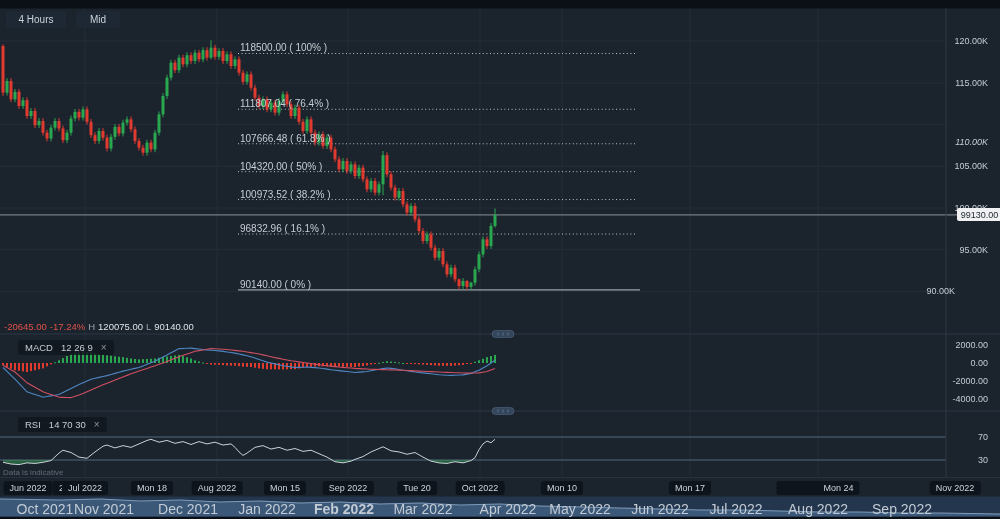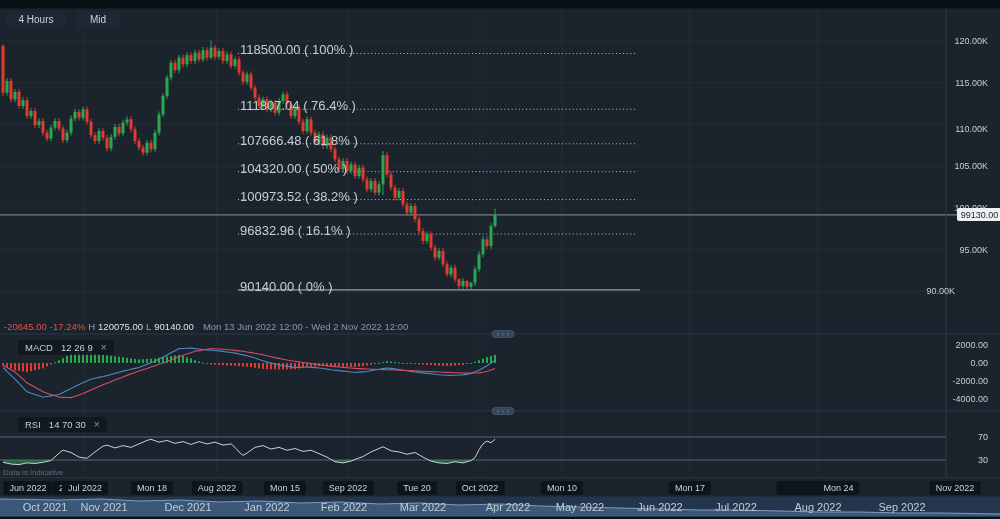--- a/index.html
+++ b/index.html
@@ -19,23 +19,23 @@
   .status .neg{color:#e0524a;}
   .status .hl{color:#9aa4ae;}
   .status .hl b{color:#dde2e7;font-weight:normal;margin-left:3px;}
   .status .rng{color:#8d97a1;margin-left:6px;}
   .price-tag{position:absolute;left:957px;top:208px;width:45px;height:13px;background:#f0f1f2;
              color:#1c242e;font-size:9px;border-radius:2px 0 0 2px;display:flex;align-items:center;
              justify-content:center;}
   .footnote{position:absolute;left:3px;top:468px;font-size:8px;color:#616c78;}
   .xlab{position:absolute;top:481px;transform:translateX(-50%);background:#0d141c;border-radius:3px;
         padding:2px 6px;font-size:9px;color:#cdd4db;white-space:nowrap;}
-  .navlab{position:absolute;top:501px;transform:translateX(-50%);font-size:11px;color:#c2cbd5;white-space:nowrap;}
+  .navlab{position:absolute;top:501px;transform:translateX(-50%);font-size:14px;color:#c2cbd5;white-space:nowrap;}
   .tick{position:absolute;width:58px;text-align:right;font-size:9px;color:#c6ccd3;}
-  .fiblab{position:absolute;left:240px;font-size:13px;color:#c6ccd3;}
+  .fiblab{position:absolute;left:240px;font-size:10px;color:#c6ccd3;}
 </style>
 </head>
 <body>
 
 <div class="stage">
   <svg id="chart-svg" width="1000" height="519">
       <rect x="0" y="0" width="1000" height="8.5" fill="#0b1016"></rect>
       <rect x="0" y="516.5" width="1000" height="3" fill="#0b1016"></rect>
       <line x1="85" y1="8.5" x2="85" y2="477" stroke="#242e39" stroke-width="1"></line>
       <line x1="217" y1="8.5" x2="217" y2="477" stroke="#242e39" stroke-width="1"></line>
@@ -459,21 +459,21 @@
   <div id="labels-layer">
       <div class="fiblab" style="top: 42.4999px;">118500.00 ( 100% )</div>
       <div class="fiblab" style="top: 98.2744px;">111807.04 ( 76.4% )</div>
       <div class="fiblab" style="top: 132.779px;">107666.48 ( 61.8% )</div>
       <div class="fiblab" style="top: 160.666px;">104320.00 ( 50% )</div>
       <div class="fiblab" style="top: 188.553px;">100973.52 ( 38.2% )</div>
       <div class="fiblab" style="top: 223.058px;">96832.96 ( 16.1% )</div>
       <div class="fiblab" style="top: 278.832px;">90140.00 ( 0% )</div>
       <div class="tick" style="left: 930px; top: 36px;">120.00K</div>
       <div class="tick" style="left: 930px; top: 78px;">115.00K</div>
-      <div class="tick" style="left: 930px; top: 124px;">110.00K</div>
+      <div class="tick" style="left: 930px; top: 137px; font-style: italic;">110.00K</div>
       <div class="tick" style="left: 930px; top: 161.3px;">105.00K</div>
       <div class="tick" style="left: 930px; top: 203px;">100.00K</div>
       <div class="tick" style="left: 930px; top: 244.7px;">95.00K</div>
       <div class="tick" style="left: 897px; top: 286.3px;">90.00K</div>
       <div class="tick" style="left: 930px; top: 340px;">2000.00</div>
       <div class="tick" style="left: 930px; top: 358px;">0.00</div>
       <div class="tick" style="left: 930px; top: 376px;">-2000.00</div>
       <div class="tick" style="left: 930px; top: 394px;">-4000.00</div>
       <div class="tick" style="left: 930px; top: 432px;">70</div>
       <div class="tick" style="left: 930px; top: 455px;">30</div>
@@ -487,39 +487,38 @@
       <div class="xlab" style="left: 417px;">Tue 20</div>
       <div class="xlab" style="left: 480px;">Oct 2022</div>
       <div class="xlab" style="left: 562px;">Mon 10</div>
       <div class="xlab" style="left: 690px;">Mon 17</div>
       <div class="xlab" style="left: 818px; padding-left: 47px;">Mon 24</div>
       <div class="xlab" style="left: 955px;">Nov 2022</div>
       <div class="navlab" style="left: 45px;">Oct 2021</div>
       <div class="navlab" style="left: 104px;">Nov 2021</div>
       <div class="navlab" style="left: 188px;">Dec 2021</div>
       <div class="navlab" style="left: 267px;">Jan 2022</div>
-      <div class="navlab" style="left: 344px;">Feb 2022</div>
+      <div class="navlab" style="left: 344px; font-weight: bold;">Feb 2022</div>
       <div class="navlab" style="left: 423px;">Mar 2022</div>
       <div class="navlab" style="left: 508px;">Apr 2022</div>
       <div class="navlab" style="left: 580px;">May 2022</div>
       <div class="navlab" style="left: 660px;">Jun 2022</div>
       <div class="navlab" style="left: 736px;">Jul 2022</div>
       <div class="navlab" style="left: 818px;">Aug 2022</div>
       <div class="navlab" style="left: 902px;">Sep 2022</div>
     </div>
 
   <div class="pill-btn" style="left:6px;width:44px;">4 Hours</div>
   <div class="pill-btn" style="left:76px;width:28px;">Mid</div>
 
   <div class="status">
     <span class="neg">-20645.00</span>
     <span class="neg">-17.24%</span>
     <span class="hl"><span>H</span><b>120075.00</b></span>
     <span class="hl"><span>L</span><b>90140.00</b></span>
-    <span class="rng">Mon 13 Jun 2022 12:00 - Wed 2 Nov 2022 12:00</span>
   </div>
 
   <div class="ind-pill" style="top:340px;">
     <span>MACD</span>
     <span class="prm">12  26  9</span>
     <span class="x">×</span>
   </div>
 
   <div class="ind-pill" style="top:417px;justify-content:flex-end;">
     <span>RSI</span>

